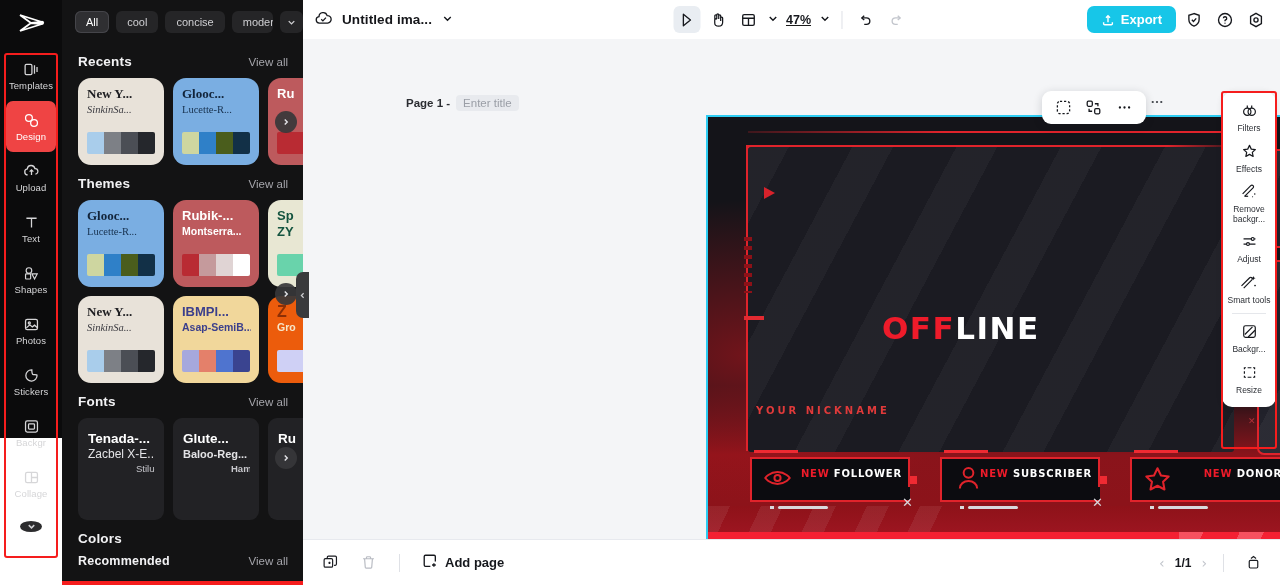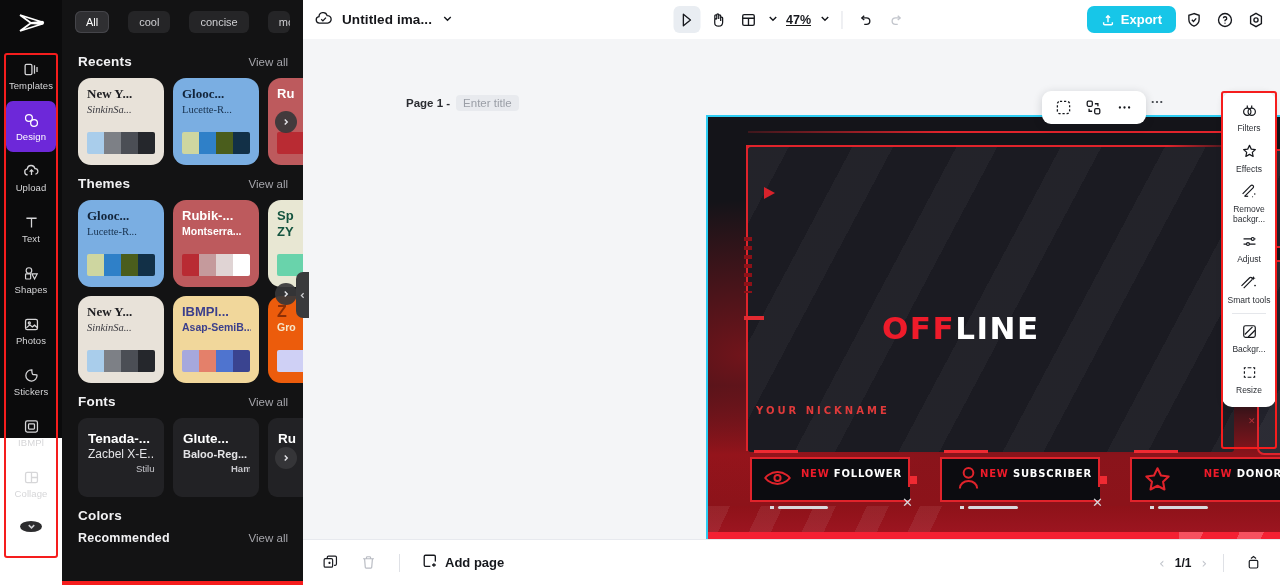--- a/index.html
+++ b/index.html
@@ -24,34 +24,34 @@
   .rail-redbox {
     position:absolute; left:4px; top:53px; width:54px; height:505px;
     border:2px solid #f51d1d; border-radius:3px; pointer-events:none; z-index:5;
   }
   .rail-items { width:54px; display:flex; flex-direction:column; align-items:center; margin-top:2px; }
   .rail-item {
     width:50px; height:51px; border-radius:7px;
     display:flex; flex-direction:column; align-items:center; justify-content:center;
     color:#d6d6d8; gap:3px; cursor:pointer;
   }
-  .rail-item.active { background:#6d28d9; color:#fff;justify-content:center; }
+  .rail-item.active { background:#ef4444; color:#fff;justify-content:center; }
   .rail-item .lbl { font-size:9.5px; line-height:10px; letter-spacing:.1px; }
   .rail-item svg { display:block; }
   .rail-bottom-div { width:22px; height:1px; background:#3a3a3c; margin:5px 0 7px; }
   .rail-more {
     width:22px; height:22px; border-radius:50%; background:#2c2c2e;
     display:flex; align-items:center; justify-content:center; color:#cfcfd2; cursor:pointer;
   }
 
   
   .panel {
     width:241px; flex:0 0 241px; height:585px; background:#131314; position:relative; overflow:hidden;
   }
-  .chips { display:flex; gap:19px; padding:11px 0 10px 13px; align-items:center; }
+  .chips { display:flex; gap:7px; padding:11px 0 10px 13px; align-items:center; }
   .chip {
     height:22px; padding:0 11px; border-radius:6px; background:#252527; color:#cfcfd2;
     display:flex; align-items:center; font-size:11px; white-space:nowrap; cursor:pointer;
   }
   .chip.sel { background:#2f2f32; color:#fff; box-shadow:inset 0 0 0 1px #45454a; }
   .chip.caret { padding:0 6px; }
   .chip.clip { overflow:hidden; max-width:46px; }
 
   .sec-head {
     display:flex; justify-content:space-between; align-items:baseline;
@@ -65,21 +65,21 @@
   .card {
     width:86px; height:87px; border-radius:13px; flex:0 0 86px; overflow:hidden;
     padding:8px 8px 0 9px; cursor:pointer; position:relative;
   }
   .card .t1 { font-size:13px; font-weight:700; line-height:15px; white-space:nowrap; overflow:hidden; }
   .card .t2 { font-size:10.5px; line-height:13px; margin-top:2px; white-space:nowrap; overflow:hidden; }
   .sw { position:absolute; left:9px; bottom:11px; display:flex; width:68px; height:22px; border-radius:2px; overflow:hidden; }
   .sw i { flex:1 1 0; display:block; }
 
   .fcard {
-    width:86px; height:79px; border-radius:9px; flex:0 0 86px; background:#222225;
+    width:86px; height:102px; border-radius:9px; flex:0 0 86px; background:#222225;
     padding:13px 9px 0 10px; cursor:pointer; overflow:hidden;
   }
   .fcard .f1 { font-size:13.5px; font-weight:700; color:#fff; line-height:16px; white-space:nowrap; overflow:hidden; }
   .fcard .f2 { font-size:11px; font-weight:700; color:#e3e3e6; line-height:15px; white-space:nowrap; overflow:hidden; }
   .fcard .f3 { font-size:9.5px; color:#c7c7cc; line-height:14px; white-space:nowrap; overflow:hidden;margin-left:48px; }
 
   .nextbtn {
     position:absolute; width:22px; height:22px; border-radius:50%;
     background:rgba(55,55,58,.92); color:#e2e2e6; display:flex; align-items:center; justify-content:center;
     cursor:pointer; z-index:4;
@@ -328,21 +328,21 @@
         <span class="lbl">Stickers</span>
       </div>
 
       <div class="rail-item">
         <span>
           <svg width="17" height="17" viewBox="0 0 20 20" fill="none" stroke="currentColor" stroke-width="1.5">
             <rect x="3" y="3.5" width="14" height="13" rx="2"></rect>
               <rect x="6.5" y="7" width="7" height="6" rx="1"></rect>
           </svg>
         </span>
-        <span class="lbl">IBMPl</span>
+        <span class="lbl">Backgr</span>
       </div>
 
       <div class="rail-item">
         <span>
           <svg width="17" height="17" viewBox="0 0 20 20" fill="none" stroke="currentColor" stroke-width="1.5">
             <rect x="3" y="4" width="14" height="12" rx="2"></rect>
               <path d="M10 4v12M10 10h7"></path>
           </svg>
         </span>
         <span class="lbl">Collage</span>

